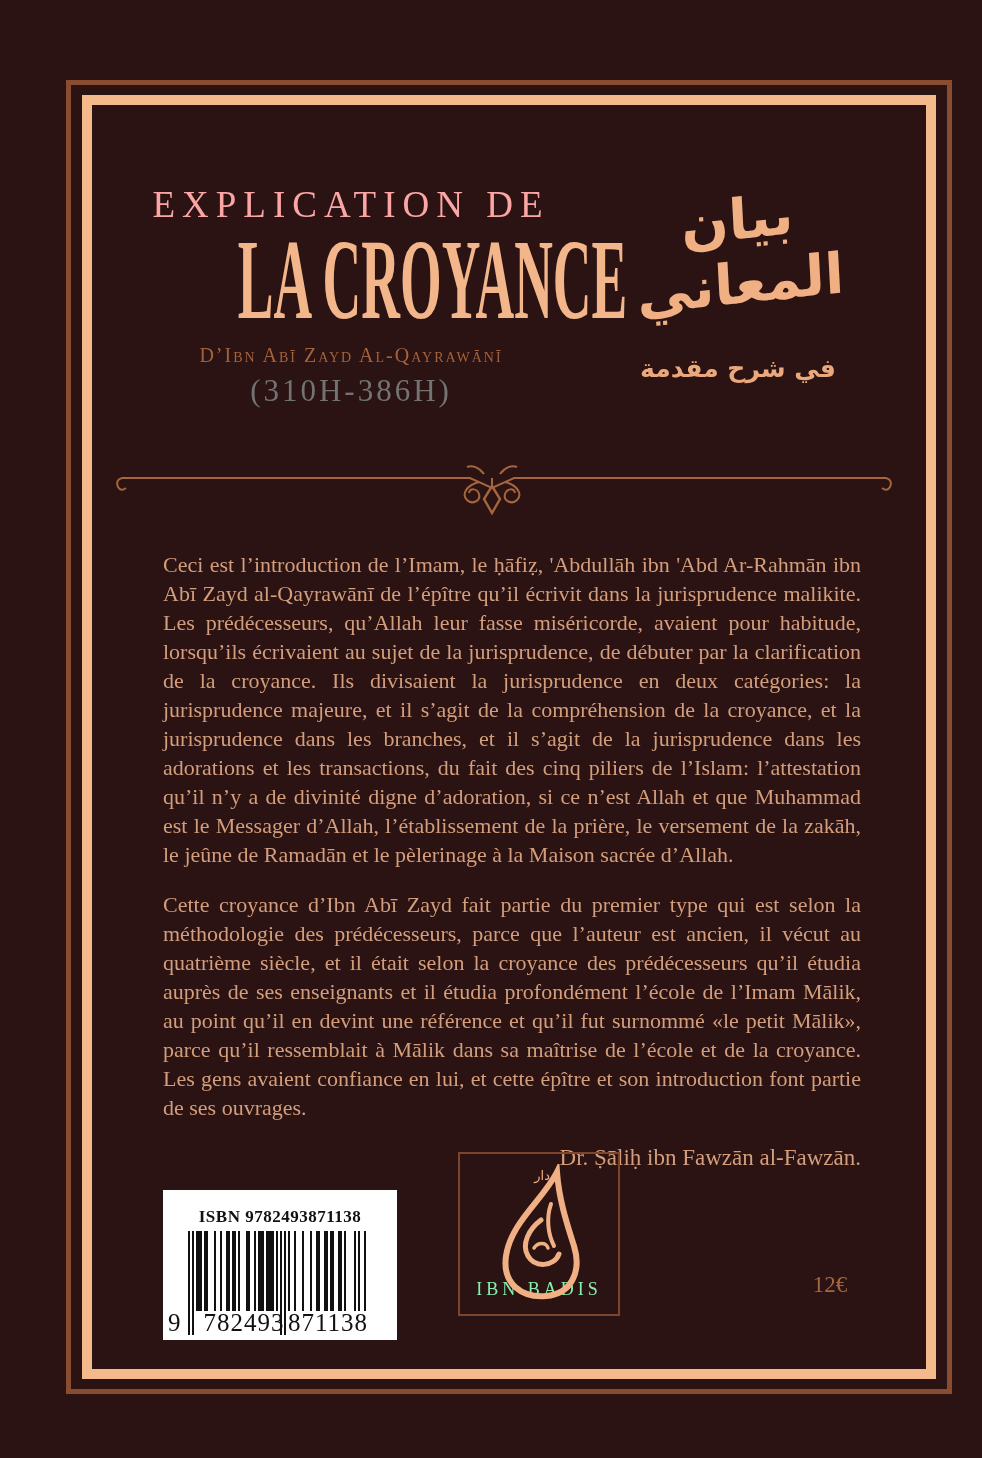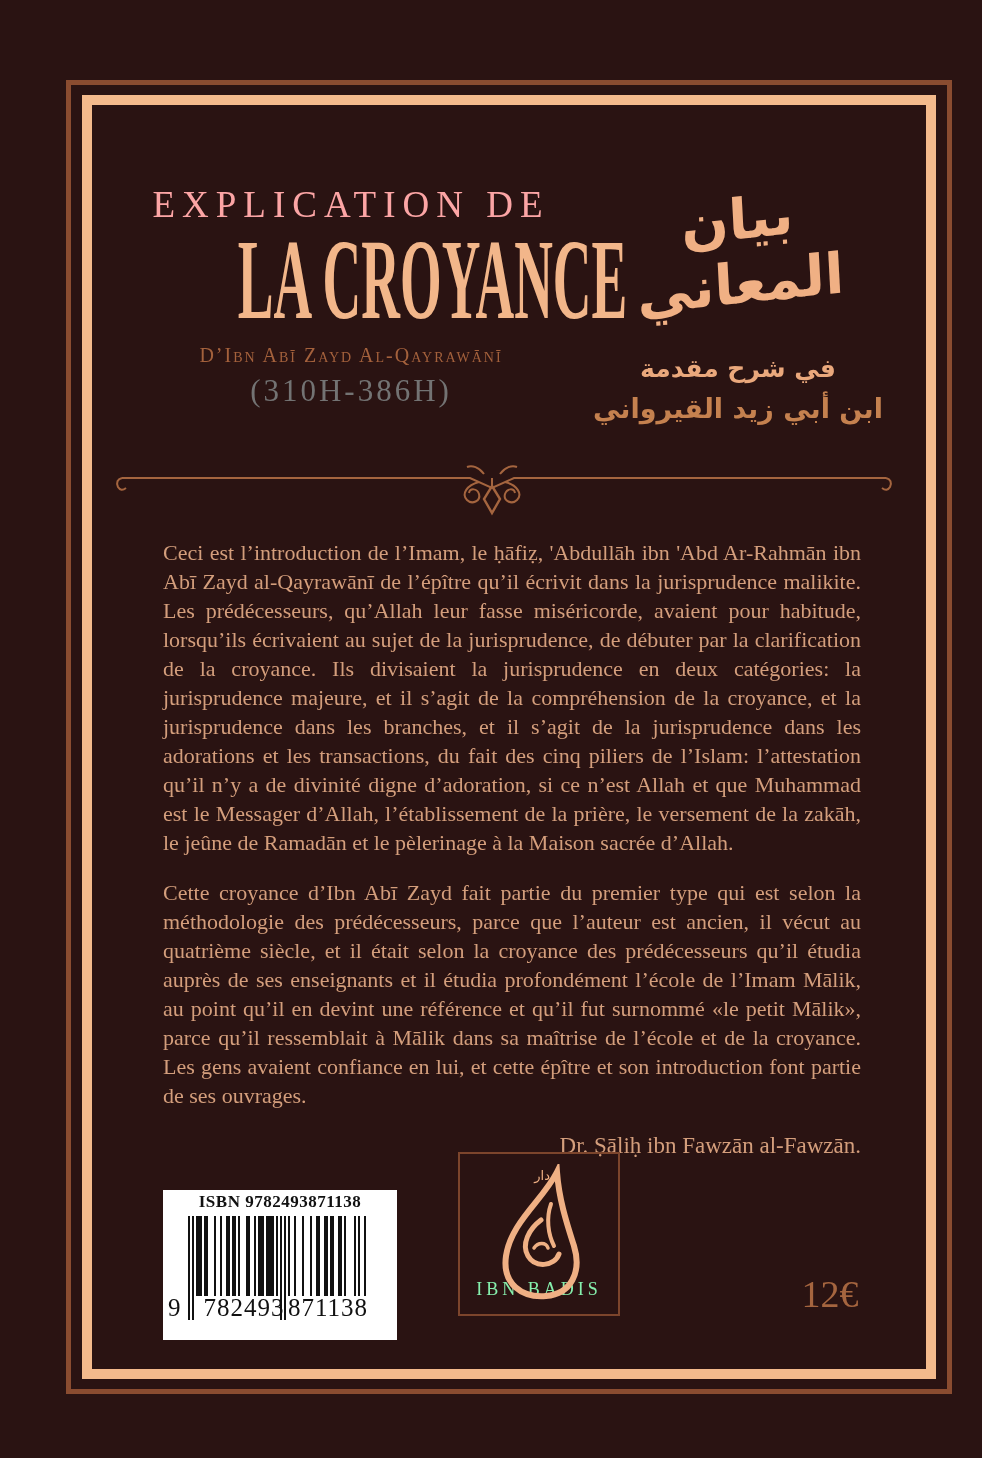--- a/index.html
+++ b/index.html
@@ -45,26 +45,26 @@
   }
   .arabic-sub1{margin-top:38px;font-size:25px;color:#eaa87c;font-weight:700;}
   .arabic-sub2{margin-top:10px;font-size:27px;color:#c5814f;font-weight:700;}
   
   .divider{position:absolute;left:108px;top:460px;width:790px;height:56px;}
   
   .body-text{
     position:absolute;left:163px;top:534px;width:698px;
     font-size:22px;line-height:29px;color:#d49e7c;text-align:justify;
   }
-  .body-text p{margin:4px 0 21px 0;}
+  .body-text p{margin:16px 0 21px 0;}
   .signature{text-align:right;margin-top:16px;font-size:23px;color:#d49e7c;}
   
   .barcode-box{
     position:absolute;left:163px;top:1190px;width:234px;height:150px;
-    background:#ffffff;box-sizing:border-box;padding:2px 0 0 0;text-align:center;
+    background:#ffffff;box-sizing:border-box;padding:17px 0 0 0;text-align:center;
   }
   .isbn-label{
     font-size:17px;font-weight:700;color:#111;letter-spacing:0.5px;
     font-family:"Liberation Serif",serif;
   }
   .bars{position:relative;width:190px;height:80px;margin:4px auto 0 auto;font-size:0;white-space:nowrap;}
   .bars .m{display:inline-block;width:2px;height:80px;vertical-align:top;}
   .bars .m.bar{background:#111;}
   .bars .m.guard{height:104px;}
   .isbn-digits{position:relative;width:190px;height:30px;margin:0 auto;
@@ -84,42 +84,41 @@
     position:absolute;top:14px;left:50%;transform:translateX(-30%);
     font-family:"DejaVu Sans",sans-serif;font-size:13px;color:#f0b084;
   }
   .logo-name{
     margin-bottom:14px;font-size:18px;letter-spacing:4px;color:#86efac;
     font-weight:400;white-space:nowrap;
   }
   
   .price{
     position:absolute;left:770px;top:1272px;width:120px;text-align:center;
-    font-size:38px;color:#a5653f;
+    font-size:23px;color:#a5653f;
   }
 </style>
 </head>
 <body>
 
 <div class="cover">
 
   <div class="frame-outer"></div>
   <div class="frame-inner"></div>
 
   <div class="title-block">
     <div class="title-top">EXPLICATION DE</div>
     <div class="title-main">LA CROYANCE</div>
     <div class="title-author">D’Ibn Abī Zayd Al-Qayrawānī</div>
     <div class="title-years">(310H-386H)</div>
   </div>
 
   <div class="arabic-block">
     <div class="arabic-main">بيان المعاني</div>
     <div class="arabic-sub1">في شرح مقدمة</div>
-    <div class="arabic-sub2">ابن أبي زيد القيرواني</div>
   </div>
 
   <div class="divider">
     <svg width="790" height="56" viewBox="0 0 790 56">
       <g fill="none" stroke="#a5653f" stroke-width="2">
         <path d="M14,18 q-7,2 -4,9 q3,5 8,1"></path>
         <path d="M14,18 H362 l22,10 l22,-10 H778"></path>
         <path d="M778,18 q7,2 4,9 q-3,5 -8,1"></path>
         <path d="M371,22 c-12,3 -18,12 -12,18 c5,5 14,1 12,-6 c-2,-6 -9,-6 -10,-1"></path>
         <path d="M397,22 c12,3 18,12 12,18 c-5,5 -14,1 -12,-6 c2,-6 9,-6 10,-1"></path>

